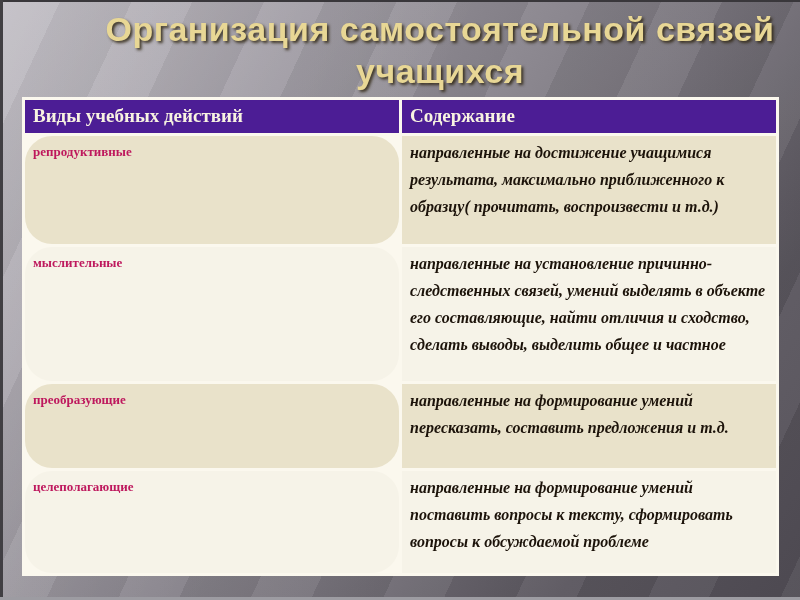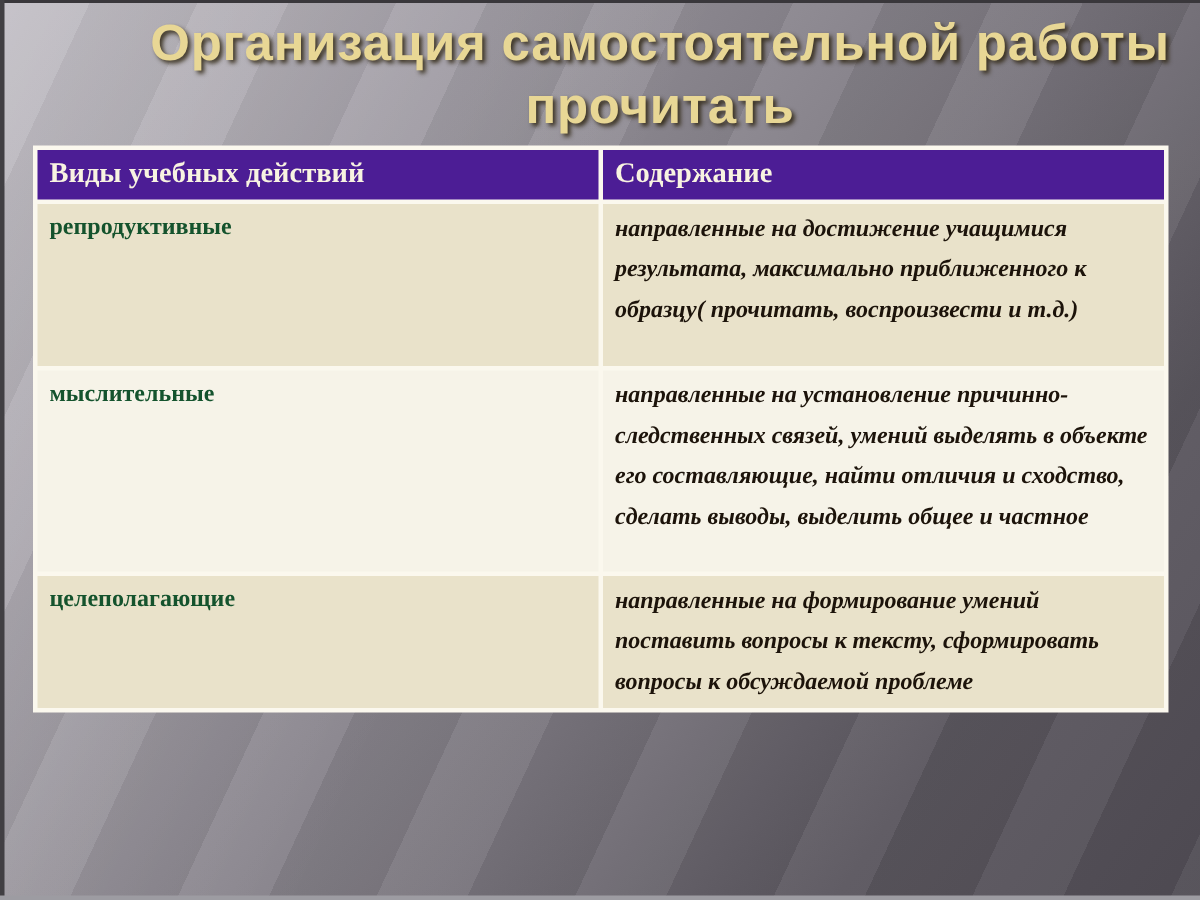--- a/index.html
+++ b/index.html
@@ -47,23 +47,24 @@
   table.actions th {
     background: #4c1d95;
     color: #f8f3e1;
     font-weight: bold;
     font-size: 19px;
     height: 32px;
     line-height: 26px;
   }
   table.actions td.c1 {
     font-weight: bold;
-    font-size: 16px;
-    color: #14532d;
+    font-size: 13px;
+    color: #be185d;
     line-height: 26px;
+    border-radius: 27px;
   }
   table.actions td.c2 {
     font-weight: bold;
     font-style: italic;
     font-size: 16px;
     color: #1c130a;
     line-height: 27px;
   }
   tbody tr:nth-child(odd)  td { background: #e9e2ca; }
   tbody tr:nth-child(even) td { background: #f6f3e8; }
@@ -72,36 +73,40 @@
   tbody tr:nth-child(3) td { height: 84px; }
   tbody tr:nth-child(4) td { height: 102px; }
 </style>
 </head>
 <body>
 
 <div class="edge-top"></div>
 <div class="edge-left"></div>
 <div class="edge-bottom"></div>
 
-<h1 class="slide-title">Организация самостоятельной работы прочитать</h1>
+<h1 class="slide-title">Организация самостоятельной связей учащихся</h1>
 
 <table class="actions">
   <thead>
     <tr>
       <th>Виды учебных действий</th>
       <th>Содержание</th>
     </tr>
   </thead>
   <tbody>
     <tr>
       <td class="c1">репродуктивные</td>
       <td class="c2">направленные на достижение учащимися результата, максимально приближенного к образцу( прочитать, воспроизвести и т.д.)</td>
     </tr>
     <tr>
       <td class="c1">мыслительные</td>
       <td class="c2">направленные на установление причинно- следственных связей, умений выделять в объекте его составляющие, найти отличия и сходство, сделать выводы, выделить общее и частное</td>
     </tr>
     <tr>
+      <td class="c1">преобразующие</td>
+      <td class="c2">направленные на формирование умений пересказать, составить предложения  и т.д.</td>
+    </tr>
+    <tr>
       <td class="c1">целеполагающие</td>
       <td class="c2">направленные на формирование умений поставить вопросы к тексту, сформировать вопросы к обсуждаемой проблеме</td>
     </tr>
   </tbody>
 </table>
 
 </body></html>

